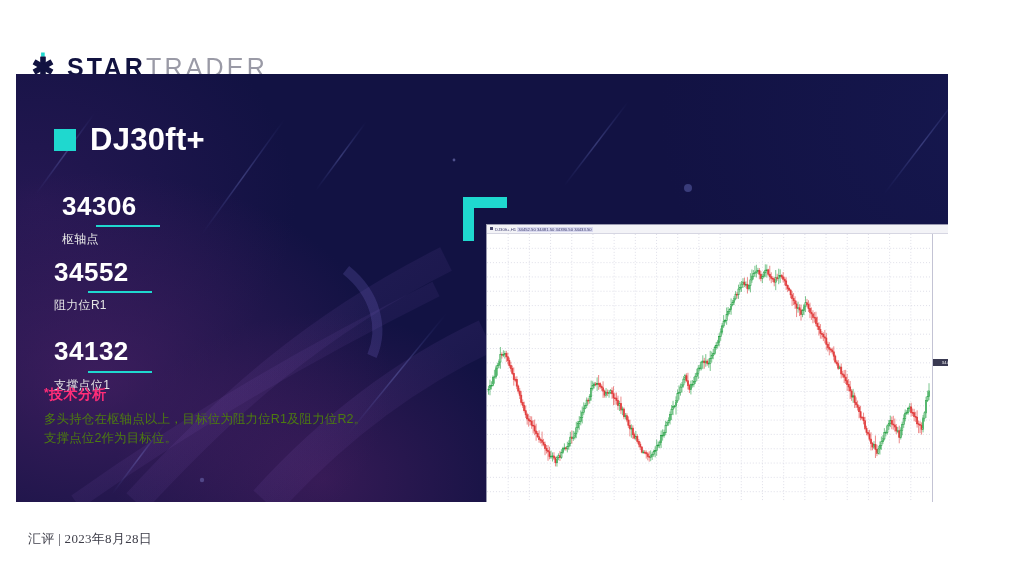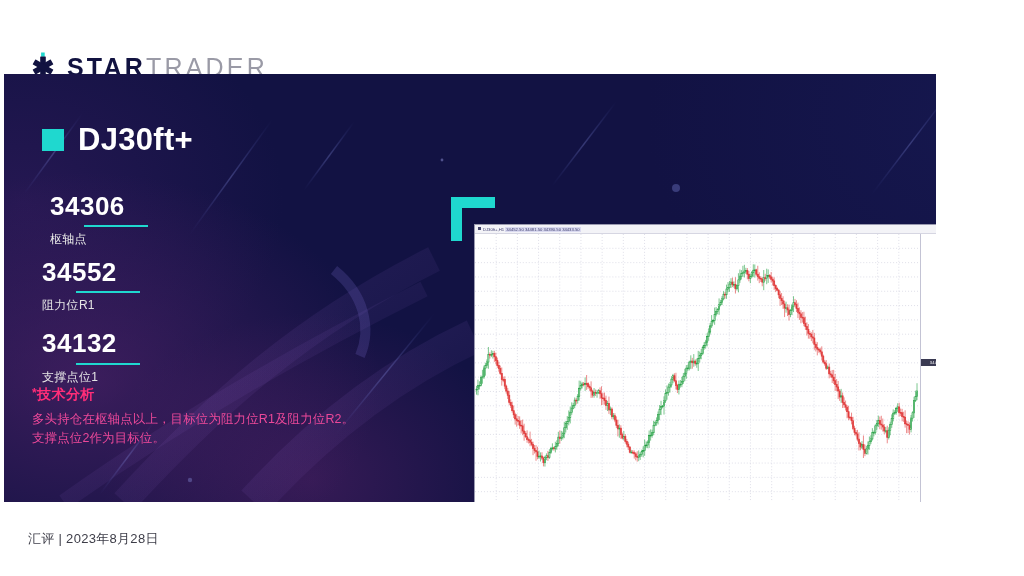--- a/index.html
+++ b/index.html
@@ -22,21 +22,21 @@
   .logo-mark { position:relative; width:30px; height:30px; flex:none; }
   .logo-word {
     font-size:25px; font-weight:bold; letter-spacing:3.2px;
     line-height:30px; white-space:nowrap;
   }
   .logo-word .w1 { color:#111240; }
   .logo-word .w2 { color:#9a9aa6; font-weight:normal; }
 
   
   .stage {
-    position:absolute; left:4px; top:74px; width:932px; height:428px;
+    position:absolute; left:16px; top:74px; width:932px; height:428px;
     background:#121243;
     overflow:hidden;
   }
   .stage::before {
     content:""; position:absolute; left:0; top:0; width:1024px; height:428px;
     background:
       radial-gradient(ellipse 420px 300px at 8% 72%, rgba(92,38,112,0.55) 0%, rgba(92,38,112,0) 70%),
       radial-gradient(ellipse 300px 240px at 30% 95%, rgba(120,42,120,0.35) 0%, rgba(120,42,120,0) 70%),
       radial-gradient(ellipse 360px 300px at 2% 30%, rgba(60,30,100,0.45) 0%, rgba(60,30,100,0) 72%),
       radial-gradient(ellipse 500px 400px at 97% 10%, rgba(22,24,80,0.9) 0%, rgba(22,24,80,0) 70%);
@@ -65,31 +65,31 @@
     line-height:1.05; padding-bottom:3px;
     display:inline-block;
   }
   .lvl-bar {
     width:64px; height:2px; background:#1fd8cf; margin:2px auto 5px auto;
   }
   .lvl-cap {
     color:#e5e5e5; font-size:12px; letter-spacing:0.3px; line-height:1.2;
   }
   .row2 { margin-top:12px; }
-  .row3 { margin-top:18px; }
+  .row3 { margin-top:26px; }
 
   
   .analysis { position:absolute; left:28px; top:312px; width:400px; }
   .an-head {
     color:#ff2d78; font-size:14px; font-weight:bold; letter-spacing:0.4px;
     margin-bottom:6px;
   }
   .an-head .star { font-size:12px; vertical-align:2px; }
   .an-body {
-    color:#ec4899; font-size:12.5px; line-height:1.55; letter-spacing:0.1px;
+    color:#4d7c0f; font-size:12.5px; line-height:1.55; letter-spacing:0.1px;
   }
 
   
   .bracket { position:absolute; }
   .bracket i { position:absolute; background:#1fd8cf; display:block; }
   .br-tl { left:447px; top:123px; width:44px; height:44px; }
   .br-tl .v { left:0; top:0; width:11px; height:44px; }
   .br-tl .h { left:0; top:0; width:44px; height:11px; }
 
   
@@ -134,21 +134,21 @@
     text-align:center; letter-spacing:0.2px;
   }
 
   
   .footer {
     position:absolute; left:0; top:502px; width:1024px; height:74px;
     background:#ffffff;
   }
   .footer-txt {
     position:absolute; left:28px; top:28px;
-    color:#3d3d48; font-size:13px; letter-spacing:0.3px;
+    color:#3d3d48; font-size:13px; letter-spacing:0.3px;font-family:Liberation Serif, serif;
   }
 </style>
 </head>
 <body>
 
 <div class="header">
   <div class="logo-wrap">
     <span class="logo-mark">
       <svg width="30" height="30" viewBox="0 0 30 30">
         <rect x="13.1" y="0.5" width="3.6" height="4.2" fill="#1fd8cf"></rect>

